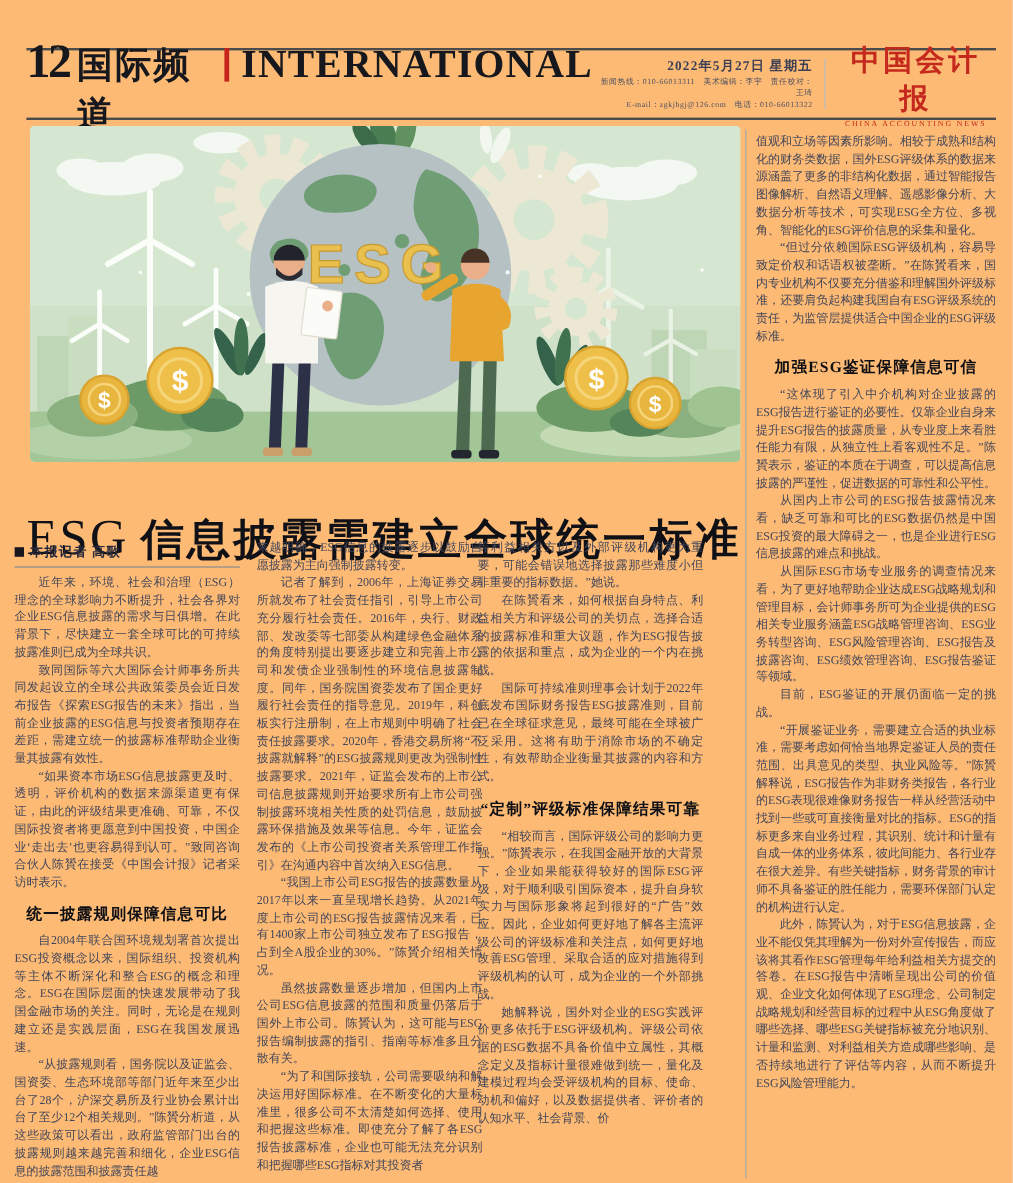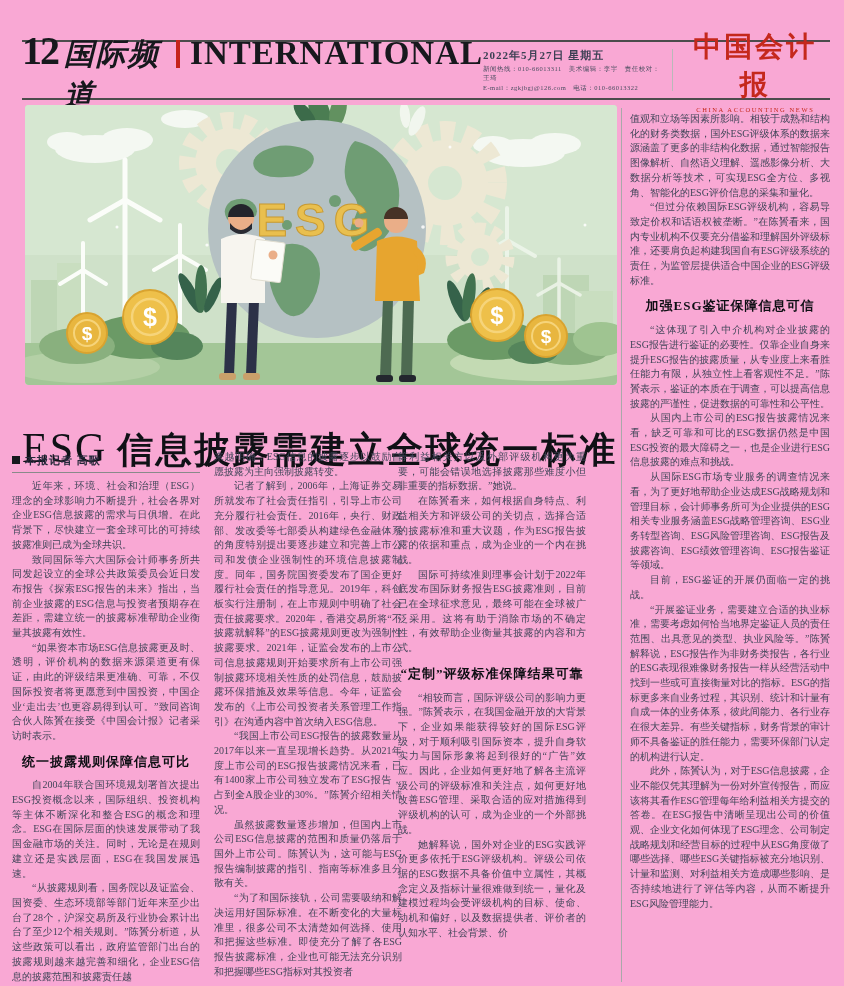--- a/index.html
+++ b/index.html
@@ -1,40 +1,40 @@
 <!DOCTYPE html>
 <html><head>
 <meta charset="utf-8">
 <style>
   * { margin:0; padding:0; box-sizing:border-box; }
   html,body { background:#e8e8e8; }
   .page {
     position:relative; width:844px; height:986px; margin:0 auto;
-    background:#f9a8d4; overflow:hidden;
+    background:#fdba74; overflow:hidden;
     font-family:"Liberation Serif","DejaVu Serif",serif;
     color:#3f4254;
   }
   
   .hdr {
     position:absolute; left:22px; top:40px; width:808px; height:60px;
     border-top:2px solid #4c4c4c; border-bottom:2px solid #4c4c4c;
     display:flex; justify-content:space-between; align-items:center;
   }
   .hdr-left { display:flex; align-items:baseline; gap:6px; padding-top:2px; }
   .pagenum { font-size:40px; font-weight:700; color:#17181d; letter-spacing:-2px; }
-  .sec-cn  { font-size:30px; font-weight:600; color:#17181d; letter-spacing:2px;font-style:italic; }
+  .sec-cn  { font-size:30px; font-weight:600; color:#17181d; letter-spacing:2px; }
   .redbar  { display:inline-block; width:5px; height:28px; background:#c6231b; transform:translateY(4px); margin:0 4px 0 6px; }
   .sec-en  { font-size:33px; font-weight:700; color:#17181d; letter-spacing:1px; }
   .hdr-right { display:flex; align-items:center; gap:10px; padding-right:2px; }
-  .hdr-info { text-align:left; line-height:1.5; }
+  .hdr-info { text-align:right; line-height:1.5; }
   .date-line { font-size:11px; font-weight:700; color:#3c4054; letter-spacing:1px; }
   .staff-line { font-size:6.5px; color:#4a4e60; letter-spacing:.5px; }
   .hdr-div { width:1px; height:42px; background:#b9b9b9; }
   .logo { text-align:center; }
-  .logo-cn { font-size:28px; font-weight:900; color:#c5281c; letter-spacing:3px; }
+  .logo-cn { font-size:24px; font-weight:900; color:#c5281c; letter-spacing:3px; }
   .logo-en { font-size:6.5px; color:#c5281c; letter-spacing:1.6px; margin-top:2px; }
   
   .hero {
     position:absolute; left:25px; top:105px; width:592px; height:280px;
     border-radius:4px; overflow:hidden; background:#cfe1c9;
   }
   
   .headline {
     position:absolute; left:22px; top:394px; width:596px; height:50px;
     display:flex; align-items:baseline; white-space:nowrap; color:#101116;

